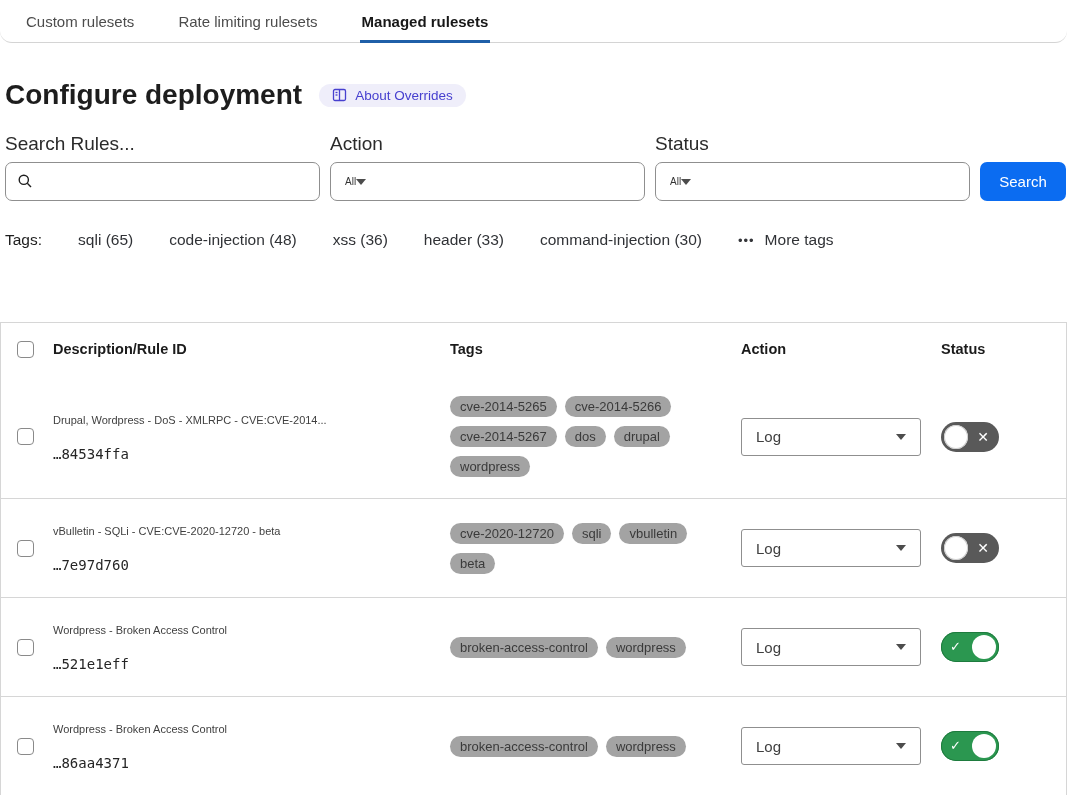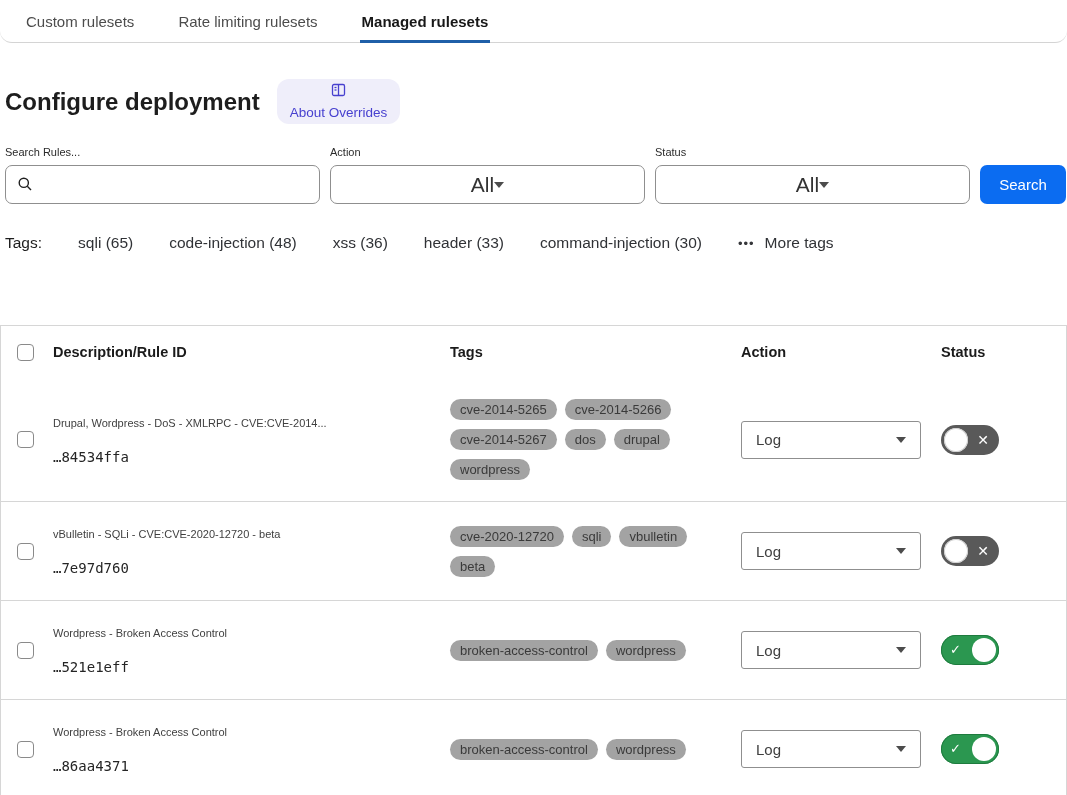--- a/index.html
+++ b/index.html
@@ -7,37 +7,37 @@
     font-family: "Liberation Sans", sans-serif; color: #1f1f1f; }
 
   
   .tabs { display: flex; gap: 40px; padding: 0 24px; border-bottom: 1px solid #d4d4d4; border-radius: 12px; }
   .tab { font-size: 15px; color: #4c4c4c; padding: 13px 2px 10px 2px;
     border-bottom: 3px solid transparent; margin-bottom: -1px; cursor: pointer; }
   .tab.active { color: #171717; font-weight: 700; border-bottom-color: #1f5fa8; }
 
   
   .page-head { display: flex; align-items: center; gap: 17px; margin: 36px 0 0 5px; }
-  .page-title { font-size: 24px; font-weight: 700; color: #1d1d1d; }
+  .page-title { font-size: 28px; font-weight: 700; color: #1d1d1d; }
   .about-badge { display: inline-flex; align-items: center; gap: 8px; background: #efeefa;
-    border-radius: 12px; padding: 4px 13px; color: #4740cf; font-size: 13.5px; cursor: pointer; flex-direction: column; }
+    border-radius: 12px; padding: 4px 13px; color: #4740cf; font-size: 13.5px; cursor: pointer; }
   .about-badge svg { display: block; }
 
   
   .filters { display: flex; gap: 10px; margin: 22px 0 0 5px; align-items: flex-end; }
   .field { display: flex; flex-direction: column; }
-  .field-label { font-size: 11px; color: #2b2b2b; margin-bottom: 7px; }
+  .field-label { font-size: 19px; color: #2b2b2b; margin-bottom: 7px; }
   .text-input-wrap { position: relative; width: 315px; height: 39px; }
   .text-input { width: 100%; height: 100%; border: 1px solid #8f8f8f; border-radius: 7px;
     padding: 0 12px 0 38px; font-size: 15px; font-family: "Liberation Sans", sans-serif;
     color: #1f1f1f; outline: none; }
   .search-glyph { position: absolute; left: 12px; top: 11px; }
   .select { width: 315px; height: 39px; border: 1px solid #8f8f8f; border-radius: 7px;
-    display: flex; align-items: center; justify-content: center; padding: 0 14px;
-    font-size: 21px; color: #333; background: #fff; cursor: pointer; }
+    display: flex; align-items: center; justify-content: flex-start; padding: 0 14px;
+    font-size: 10px; color: #333; background: #fff; cursor: pointer; }
   .chevron { width: 0; height: 0; border-left: 5px solid transparent;
     border-right: 5px solid transparent; border-top: 6px solid #4c4c4c; }
   .search-btn { width: 86px; height: 39px; background: #0b6cf1; color: #fff; border: none;
     border-radius: 7px; font-size: 15px; font-family: "Liberation Sans", sans-serif; cursor: pointer; }
 
   
   .tags-bar { display: flex; align-items: center; gap: 36px; margin: 30px 0 0 5px; font-size: 15.5px; }
   .tags-bar-label { color: #1d1d1d; }
   .tag-link { color: #303236; cursor: pointer; }
   .more-tags { display: flex; align-items: center; gap: 10px; color: #303236; cursor: pointer; }

